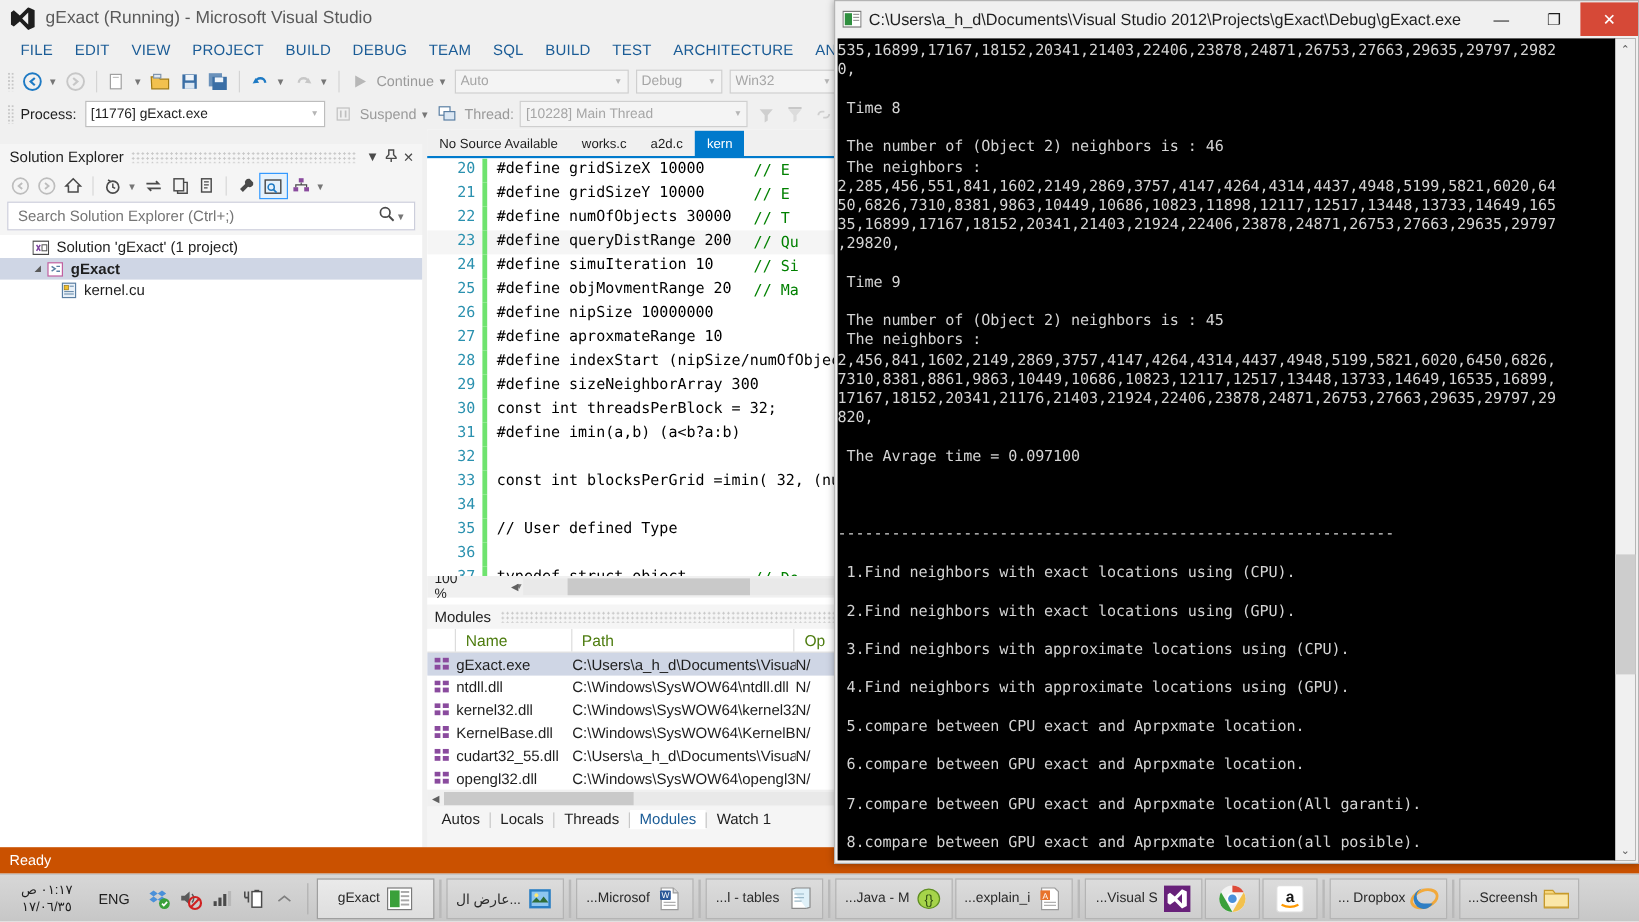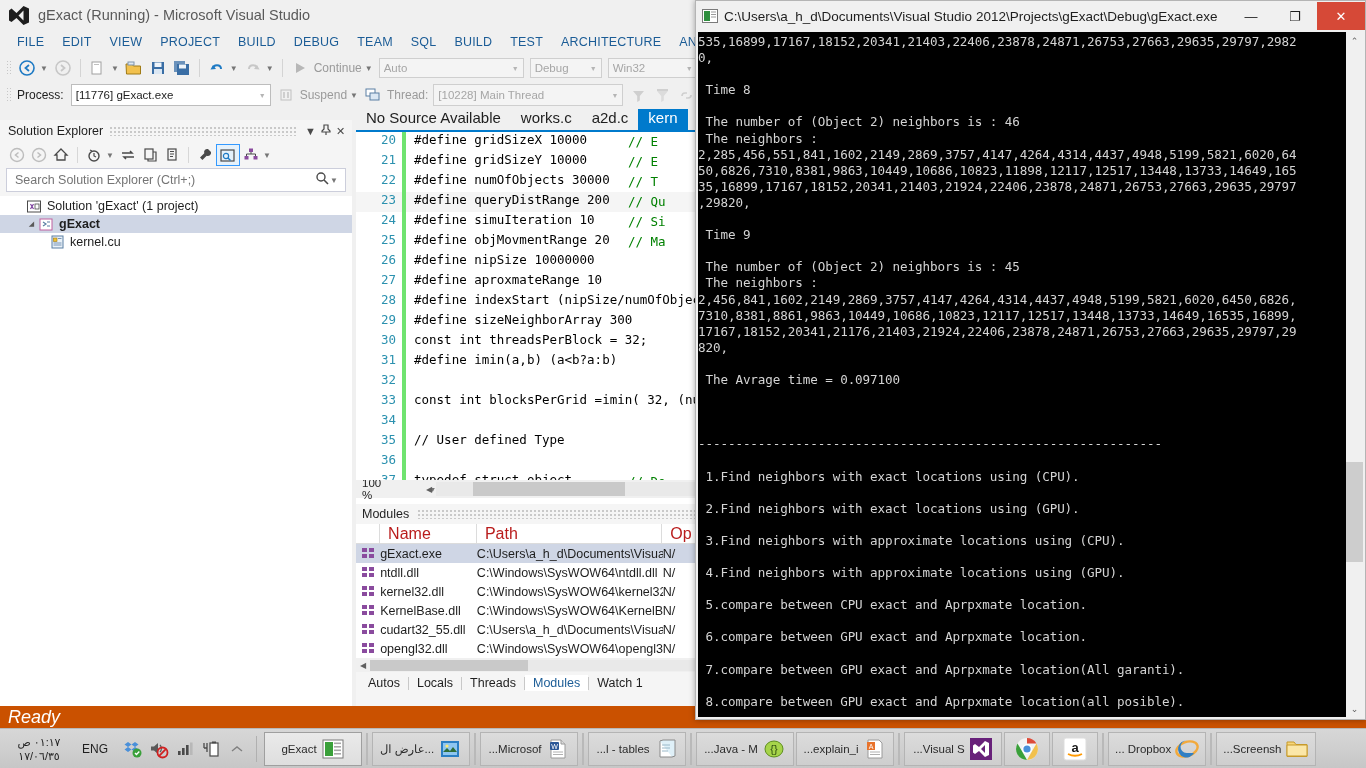--- a/index.html
+++ b/index.html
@@ -82,21 +82,21 @@
   .tree-ico{width:18px;display:inline-flex;align-items:center;justify-content:center;margin-right:4px;}
   .bold{font-weight:bold;}
 
   
   .vsplit{position:absolute;left:352px;top:0;width:4px;height:598px;background:#f0f0f0;}
 
   
   .editor-panel{position:absolute;left:356px;top:0;width:344px;height:396px;background:#ffffff;}
   .tabstrip{height:22px;display:flex;align-items:flex-end;background:#f0f0f0;}
   .tab{
-    height:21px;display:flex;align-items:flex-start;padding:0 10px;font-size:15px;color:#1e1e1e;
+    height:21px;display:flex;align-items:center;padding:0 10px;font-size:11px;color:#1e1e1e;
     background:#f0f0f0;white-space:nowrap;
   }
   .tab.active{background:#007acc;color:#ffffff;}
   .editor-blue-line{height:2px;background:#007acc;}
   .code-area{position:relative;height:348px;background:#ffffff;overflow:hidden;}
   .code-row{height:20px;display:flex;align-items:flex-start;white-space:nowrap;font-family:"DejaVu Sans Mono",monospace;font-size:12.5px;}
   .code-row.hl{background:#f5f5f5;}
   .ln{width:40px;text-align:right;padding-right:6px;color:#2b91af;font-family:"DejaVu Sans Mono",monospace;font-size:12.5px;}
   .chbar{width:4px;height:20px;background:#6fe36f;margin-right:8px;}
   .ctext{color:#000000;}
@@ -107,21 +107,21 @@
   .hs-track{flex:1;height:14px;background:#e9e9e9;position:relative;}
   .hs-thumb{position:absolute;left:14%;top:0;width:58%;height:14px;background:#c9c9c9;}
 
   
   .mod-panel{position:absolute;left:356px;top:396px;width:344px;height:202px;background:#f5f5f5;}
   .mod-header{height:20px;display:flex;align-items:center;padding:0 4px 0 6px;}
   .mod-title{font-size:12.5px;color:#1e1e1e;}
   .mod-dots{flex:1;height:10px;margin-left:8px;
      background-image:radial-gradient(#c9c9c9 1px, transparent 1px);background-size:4px 4px;background-position:0 4px;}
   .mod-grid{background:#ffffff;height:134px;overflow:hidden;position:relative;}
-  .mod-head-row{height:19px;display:flex;align-items:center;font-size:16px;color:#b91c1c;border-bottom:1px solid #dcdcdc;}
+  .mod-head-row{height:19px;display:flex;align-items:center;font-size:13px;color:#4d7c0f;border-bottom:1px solid #dcdcdc;}
   .mod-head-row .cell{padding-left:8px;border-right:1px solid #dcdcdc;height:19px;display:flex;align-items:center;box-sizing:border-box;}
   .mod-row{height:19px;display:flex;align-items:center;font-size:12.5px;color:#1e1e1e;}
   .mod-row.sel{background:#cfd6e5;}
   .mod-row .cicon{width:26px;display:flex;align-items:center;justify-content:center;}
   .mod-row .cname{width:104px;overflow:hidden;white-space:nowrap;}
   .mod-row .cpath{width:200px;overflow:hidden;white-space:nowrap;}
   .mod-row .copt{width:40px;overflow:hidden;white-space:nowrap;}
   .mod-hscroll{height:14px;background:#f0f0f0;display:flex;align-items:center;}
   .mod-tabs{height:22px;display:flex;align-items:center;padding-left:4px;background:#f5f5f5;}
   .mod-tab{font-size:12.5px;color:#1e1e1e;padding:1px 8px;}
@@ -129,21 +129,21 @@
   .mod-tabsep{width:1px;height:13px;background:#c8c8c8;}
 
   
   .vs-rest{position:absolute;left:700px;top:0;width:666px;height:598px;background:#f5f5f5;}
 
   
   .vs-status{
     position:absolute;left:0;top:706px;width:1366px;height:22px;background:#ca5100;
     display:flex;align-items:center;padding-left:8px;
   }
-  .vs-status span{color:#ffffff;font-size:18px;font-style:italic;}
+  .vs-status span{color:#ffffff;font-size:12px;}
 
   
   #console-window{
     position:absolute;left:695px;top:0;width:671px;height:720px;
     background:#f0f0f0;border:1px solid #b4b4b4;box-sizing:border-box;
     box-shadow:0 0 6px rgba(0,0,0,.35);
   }
   .con-titlebar{height:30px;display:flex;align-items:center;padding-left:6px;}
   .con-icon{width:16px;height:16px;margin-right:6px;display:inline-flex;}
   .con-title{flex:1;font-size:13.5px;color:#1e1e1e;white-space:nowrap;overflow:hidden;}

